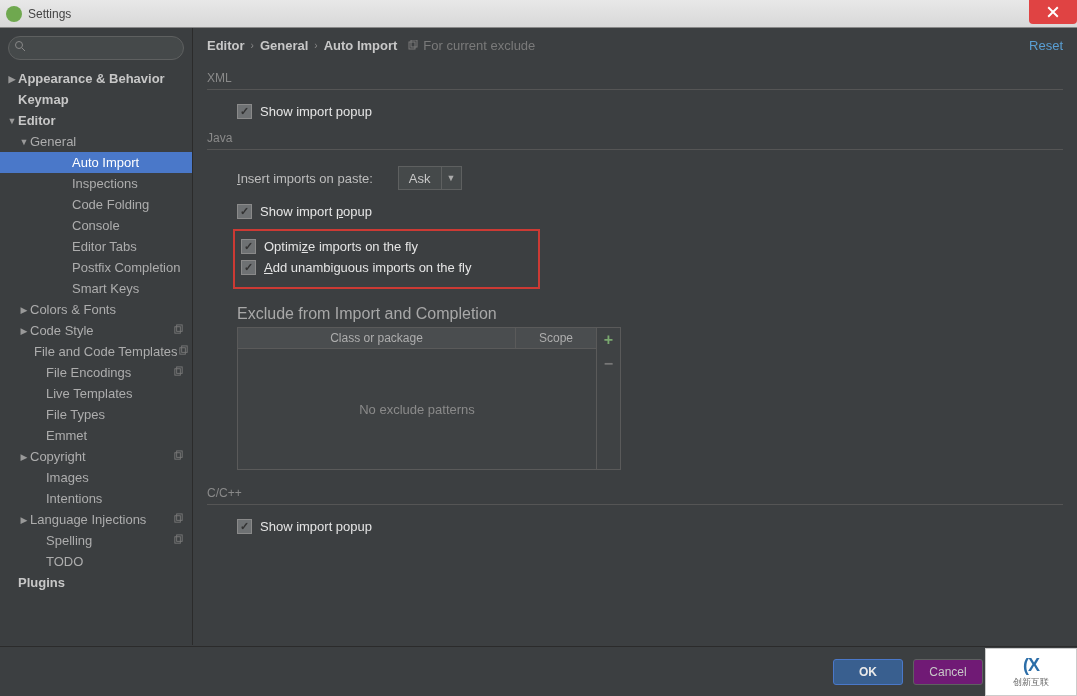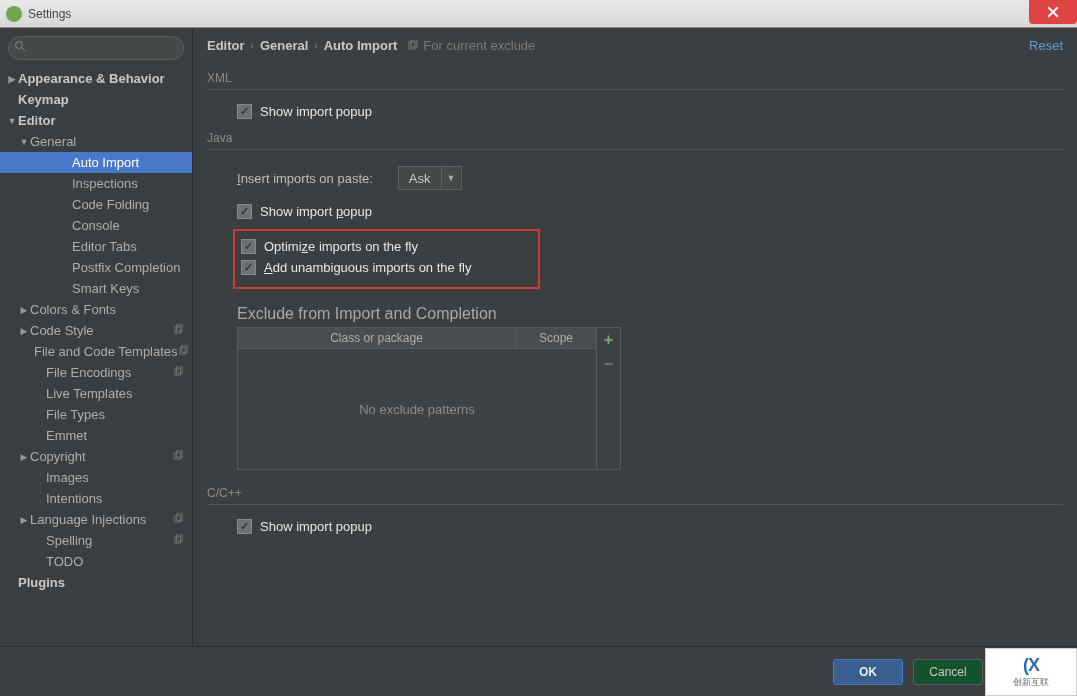--- a/index.html
+++ b/index.html
@@ -55,21 +55,21 @@
 .thead { display: flex; background: #4a4d4f; border-bottom: 1px solid #5a5a5a; }
 .th { text-align: center; color: #adadad; font-size: 12px; padding: 3px 0; }
 .th.c1 { flex: 1; border-right: 1px solid #5a5a5a; }
 .th.c2 { width: 80px; }
 .tbody { height: 120px; display: flex; align-items: center; justify-content: center; color: #8a8a8a; font-size: 13px; }
 .tbuttons { width: 24px; display: flex; flex-direction: column; border: 1px solid #5a5a5a; border-left: none; background: #3f4244; }
 .tbtn { height: 24px; display: flex; align-items: center; justify-content: center; font-size: 16px; font-weight: bold; cursor: pointer; }
 .tbtn.add { color: #7aa86f; }
 .tbtn.rem { color: #777; }
 .footer { position: absolute; bottom: 0; left: 0; right: 0; height: 50px; background: #3c3f41; border-top: 1px solid #2b2b2b; display: flex; align-items: center; justify-content: flex-end; gap: 10px; padding-right: 14px; }
-.btn { min-width: 70px; height: 26px; border: 1px solid #5e6060; background: #14532d; color: #c8c8c8; font-size: 12px; border-radius: 3px; display: flex; align-items: center; justify-content: center; cursor: pointer; }
+.btn { min-width: 70px; height: 26px; border: 1px solid #5e6060; background: #701a75; color: #c8c8c8; font-size: 12px; border-radius: 3px; display: flex; align-items: center; justify-content: center; cursor: pointer; }
 .btn.primary { background: #395f8f; border-color: #4a78c9; font-weight: bold; color: #eaeaea; }
 .watermark { position: absolute; right: 0; bottom: 0; width: 92px; height: 48px; background: #fff; border: 1px solid #ccc; display:flex; align-items:center; justify-content:center; flex-direction:column; font-size:9px; color:#666; z-index:10;}
 .watermark .big { font-size: 18px; font-weight: bold; color: #2c6ea8; letter-spacing:-1px;}
 </style>
 </head>
 <body>
 
 <div class="titlebar">
   <div class="icon"></div>
   <div class="title">Settings</div>

